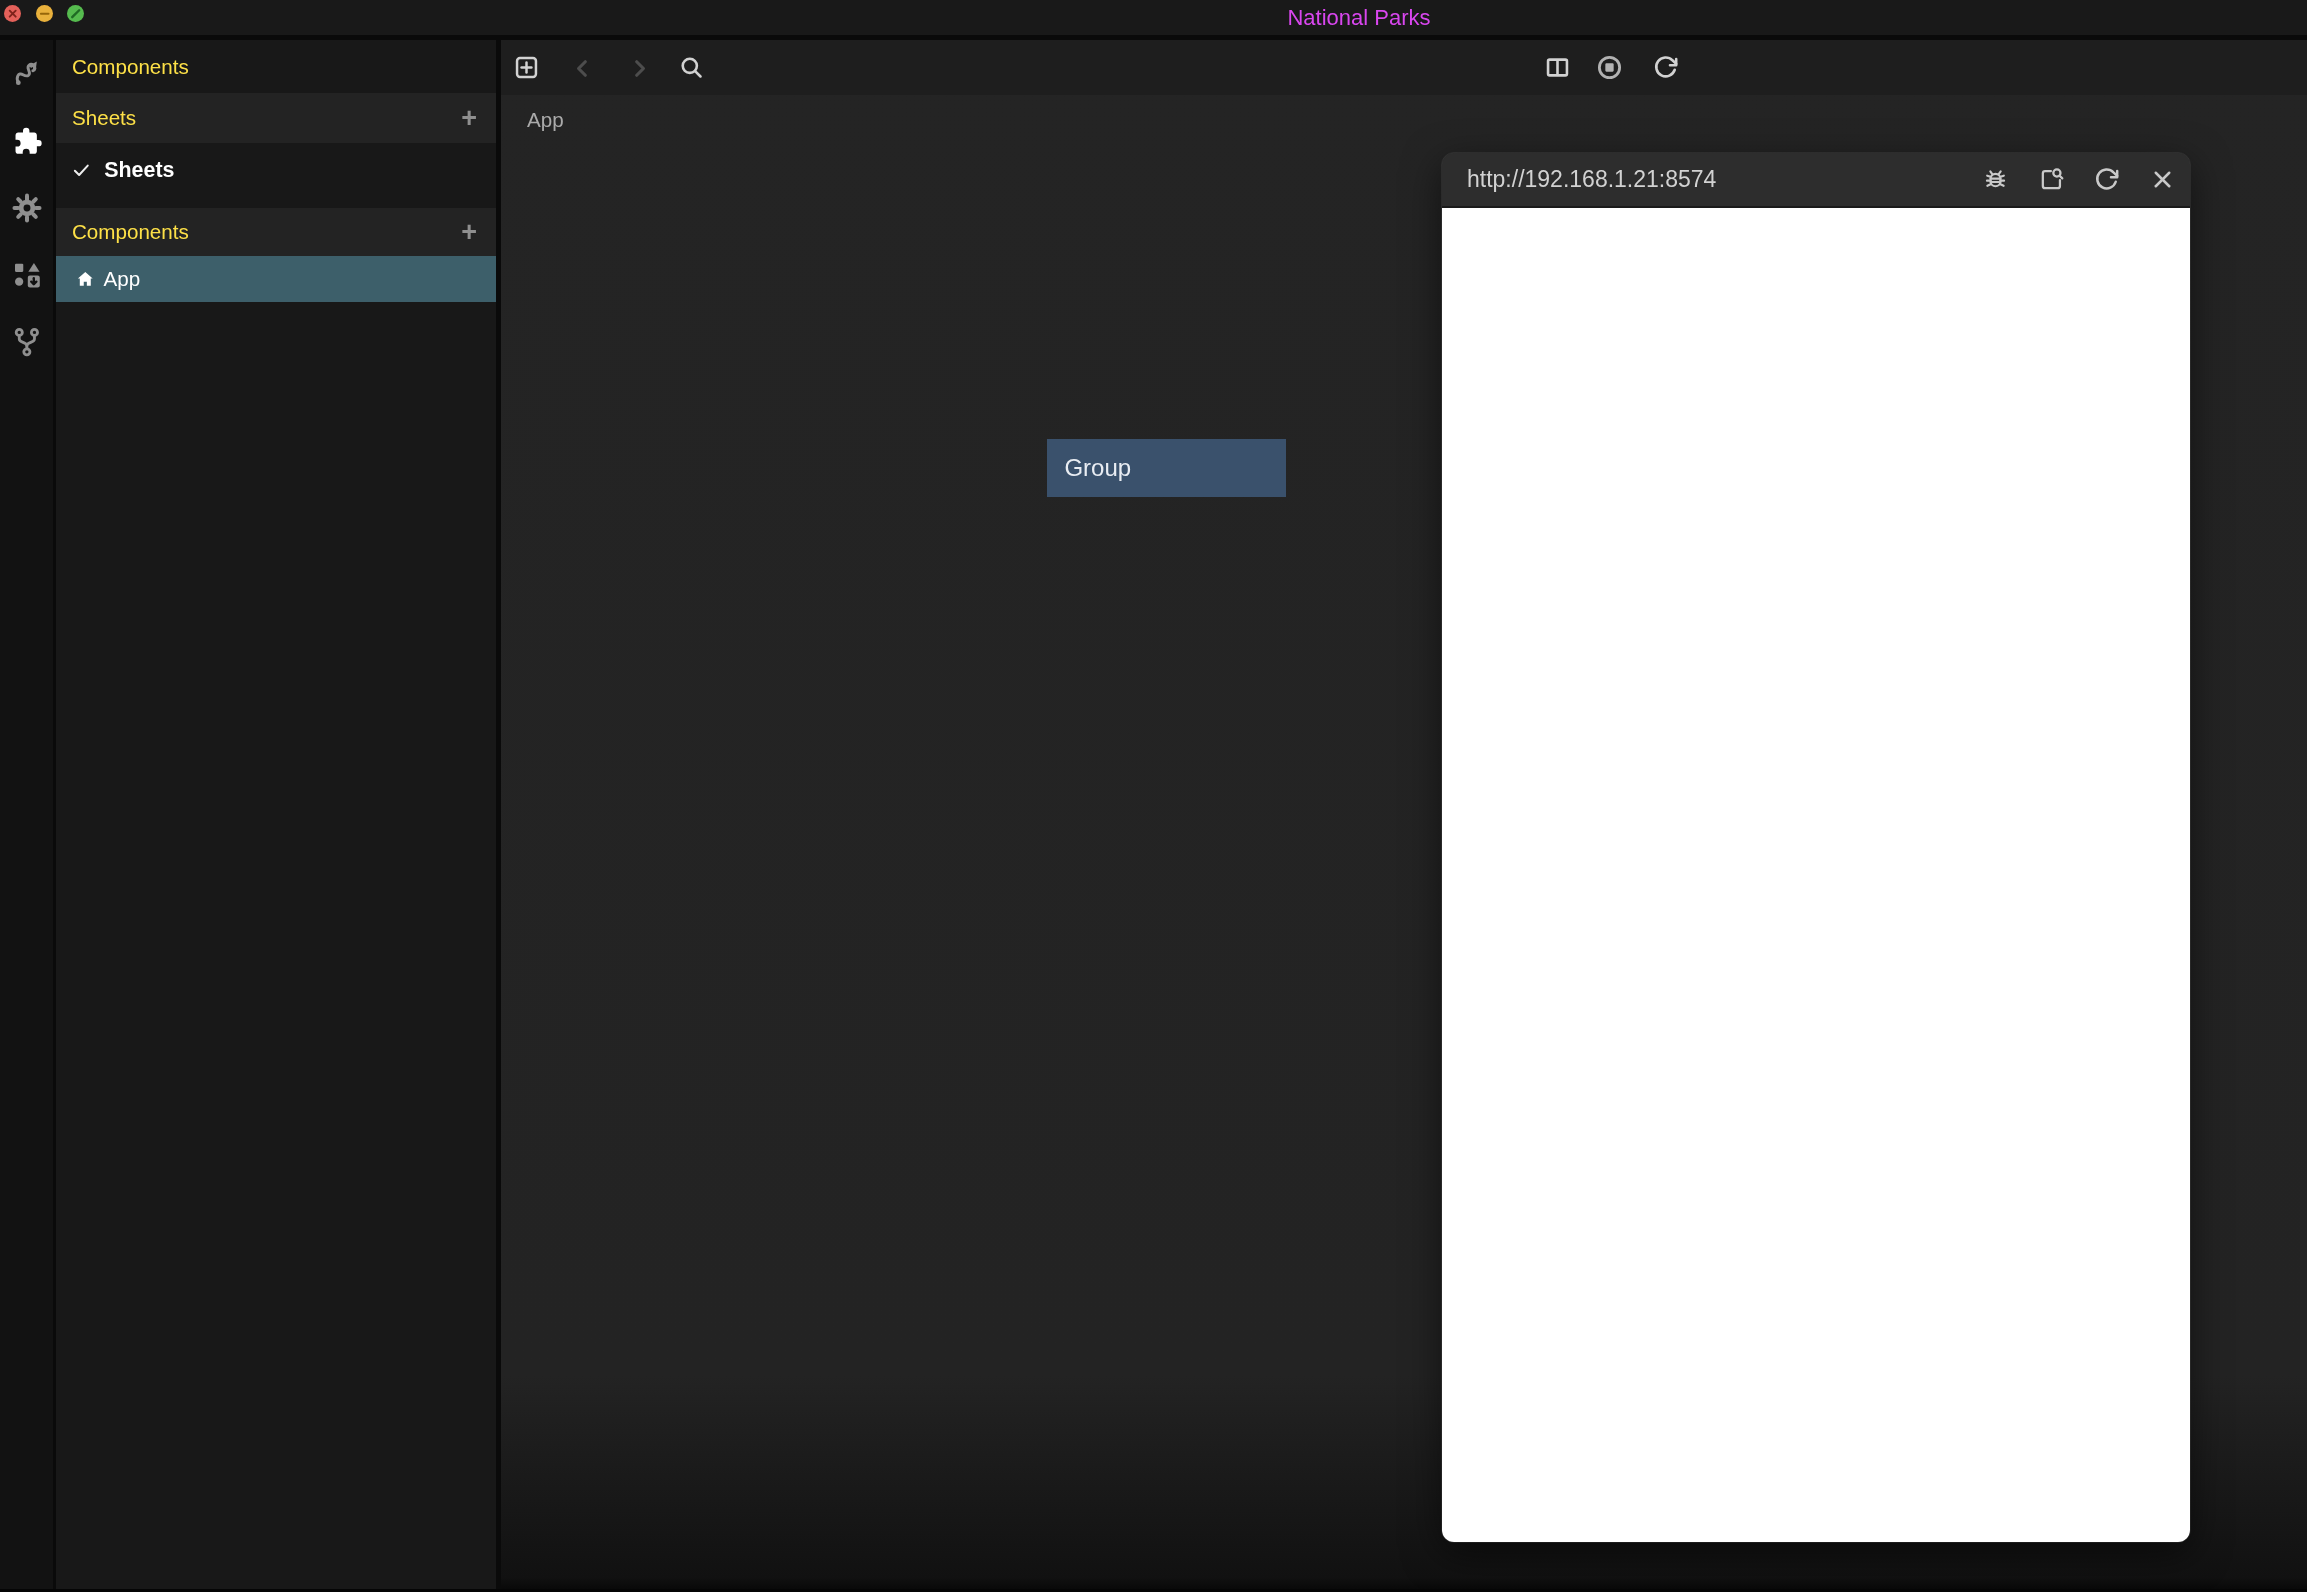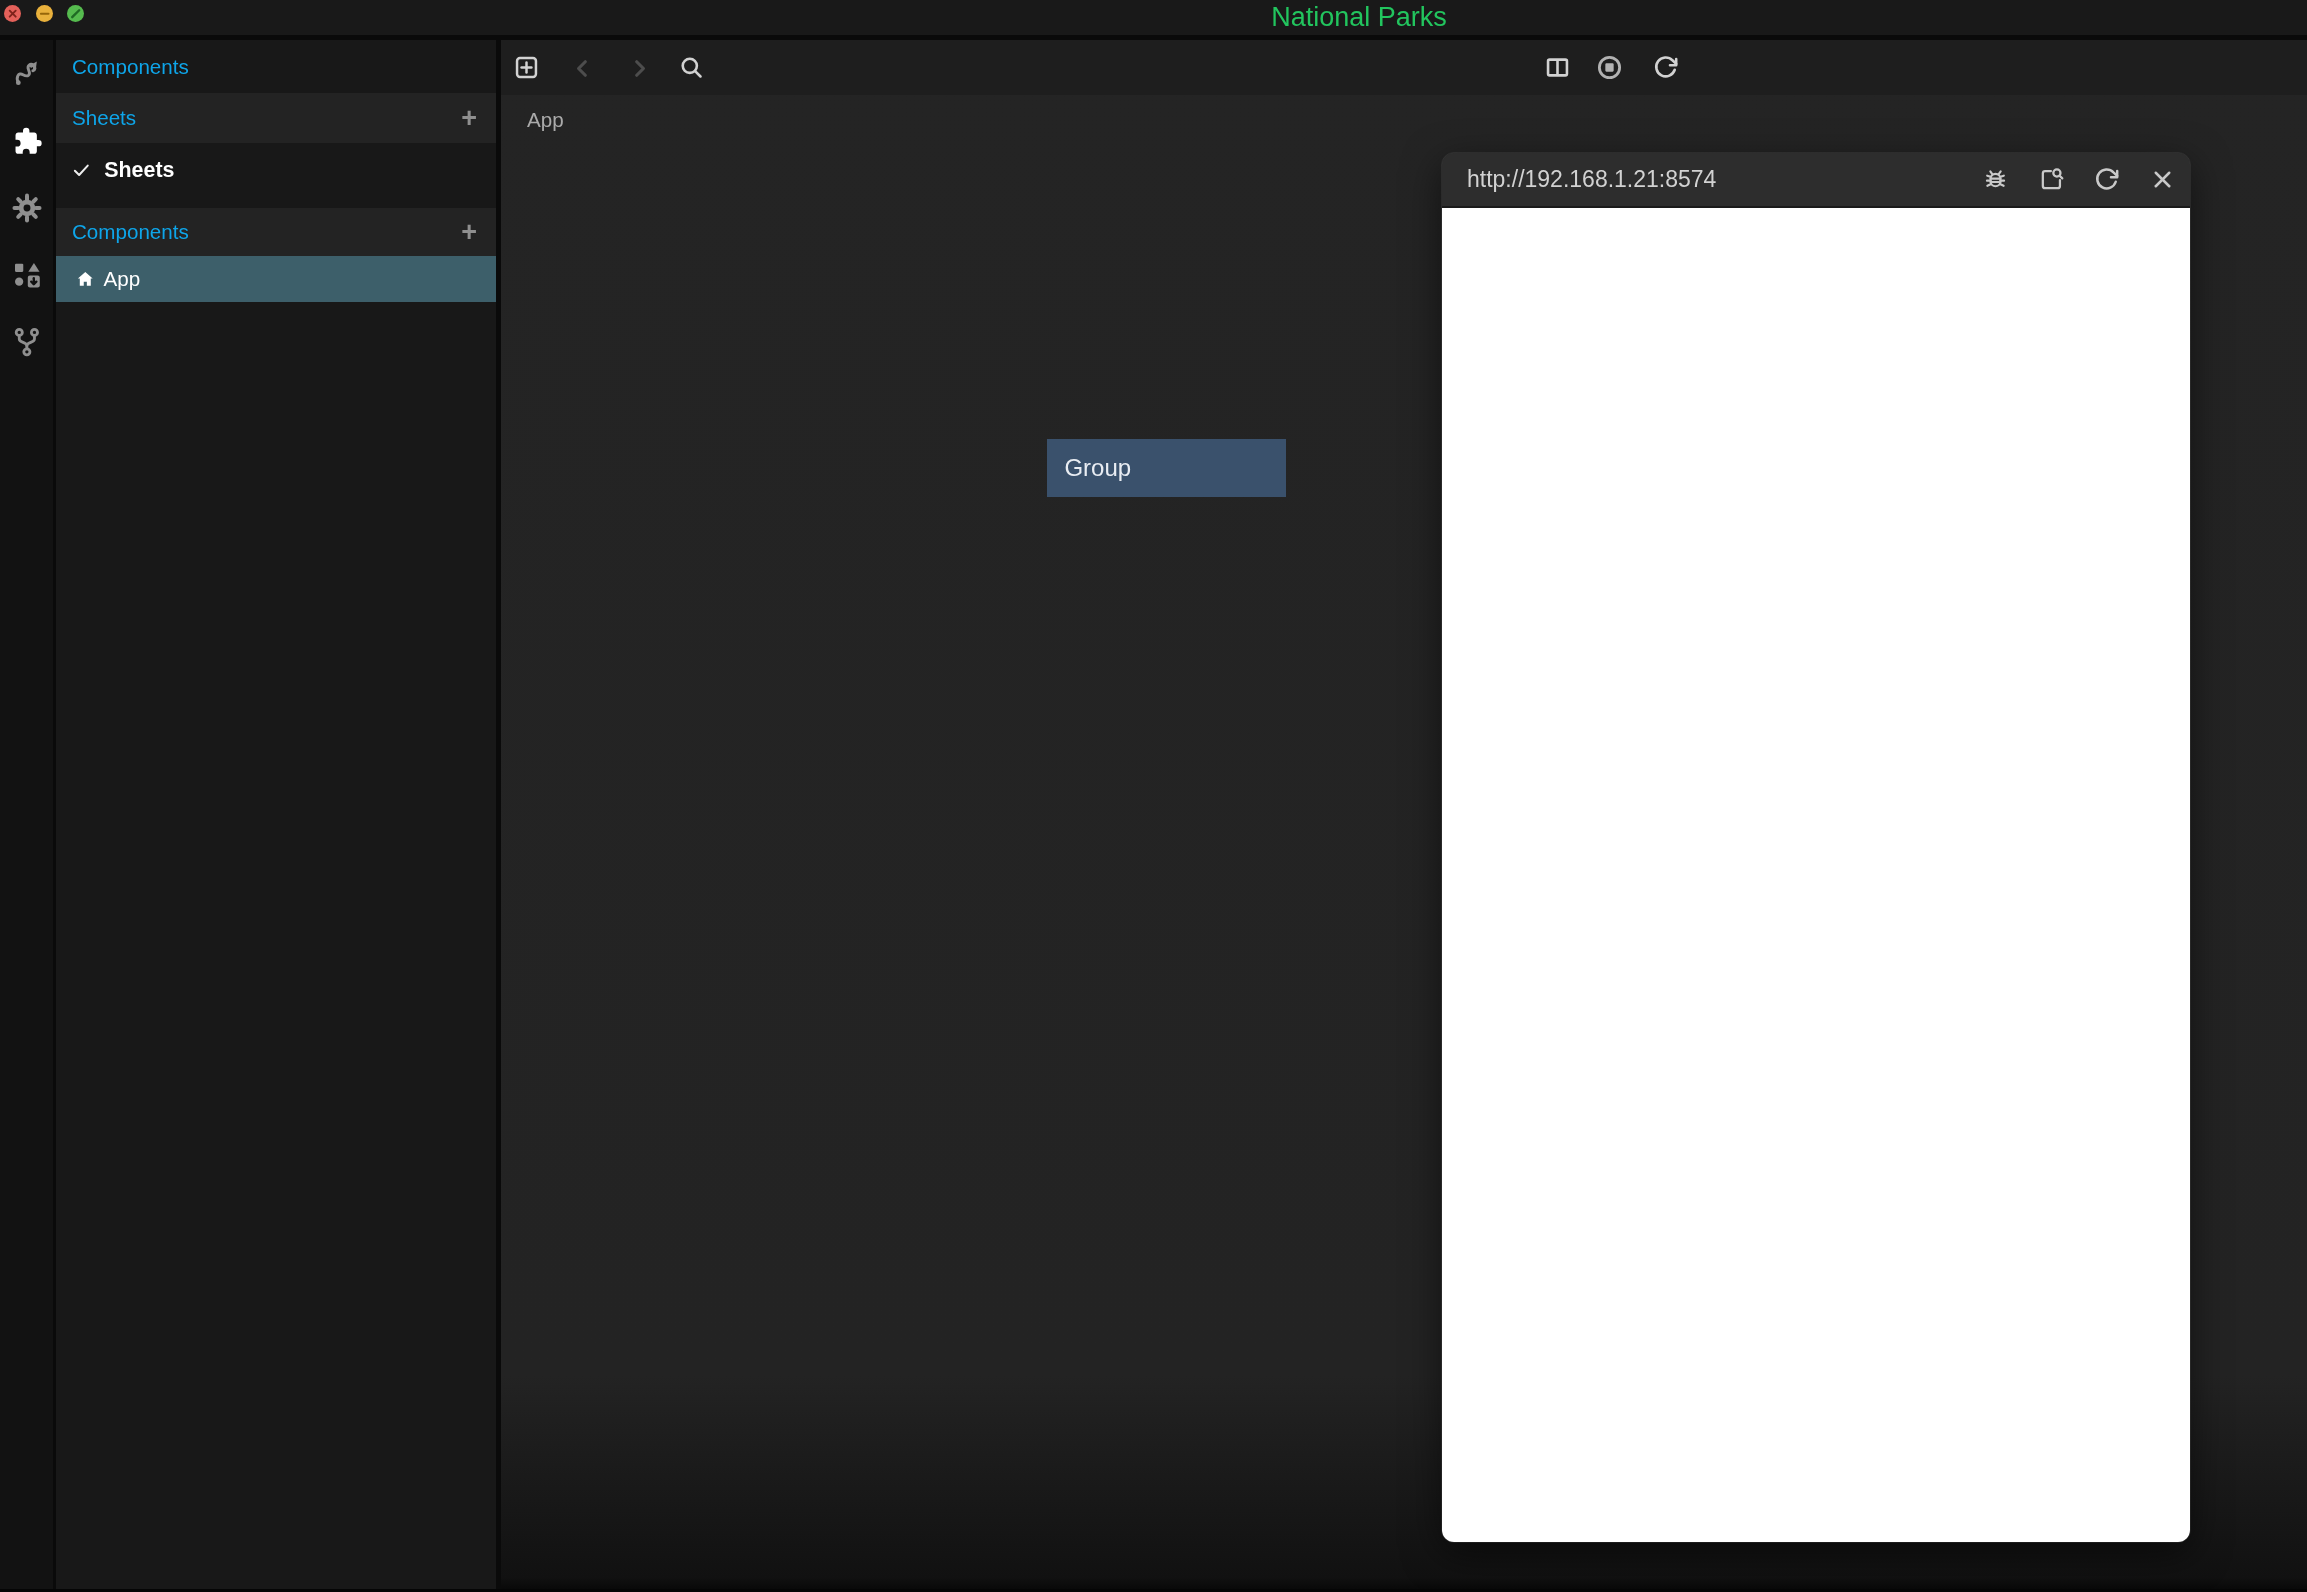--- a/index.html
+++ b/index.html
@@ -18,21 +18,21 @@
     background:#191919;
   }
   .traffic { position:absolute; top:4.8px; width:17.4px; height:17.4px; border-radius:50%; }
   .traffic.red    { left:4px;  background:#e4615a; }
   .traffic.yellow { left:36px; background:#e9b13c; }
   .traffic.green  { left:67px; background:#55bb4e; }
   .traffic svg { width:17.4px; height:17.4px; }
   .window-title {
     position:absolute; left:1359px; top:0; height:35px; line-height:35px;
     transform:translateX(-50%);
-    color:#22c55e; font-size:27px; white-space:nowrap;
+    color:#d946ef; font-size:22px; white-space:nowrap;
   }
 
   
   .rail {
     position:absolute; left:0; top:40px; width:53px; bottom:4px;
     background:#121212;
     display:flex; flex-direction:column; align-items:center;
   }
   .rail-item {
     width:53px; height:67px; display:flex; align-items:center; justify-content:center;
@@ -45,21 +45,21 @@
   .sidebar {
     position:absolute; left:56px; top:40px; width:440px; bottom:4px;
     background:#181818;
   }
   .sb-row { position:absolute; left:0; width:440px; display:flex; align-items:center; }
   .sb-title-row   { top:0;    height:53px; }
   .sb-sheets-hdr  { top:53px;  height:50px; background:#232323; }
   .sb-default-row { top:103px; height:55px; }
   .sb-comp-hdr    { top:168px; height:48px; background:#232323; }
   .sb-app-row     { top:216px; height:46px; background:#3d5f6a; }
-  .sb-label { color:#0ea5e9; font-size:20.6px; margin-left:16px; }
+  .sb-label { color:#fde047; font-size:20.6px; margin-left:16px; }
   .sb-add {
     position:absolute; right:6.3px; top:0; bottom:0; width:41px;
     display:flex; align-items:center; justify-content:center;
     color:#8f8f8f; font-size:27px; font-weight:bold; cursor:default;
   }
   .sb-check { margin-left:15px; width:20.6px; height:20.6px; color:#eeeeee; }
   .sb-check svg { width:20.6px; height:20.6px; }
   .sb-item-label { color:#ffffff; font-size:21.4px; font-weight:bold; margin-left:12.7px; }
   .sb-home { margin-left:19px; width:20.6px; height:20.6px; color:#ffffff; }
   .sb-home svg { width:20.6px; height:20.6px; }

